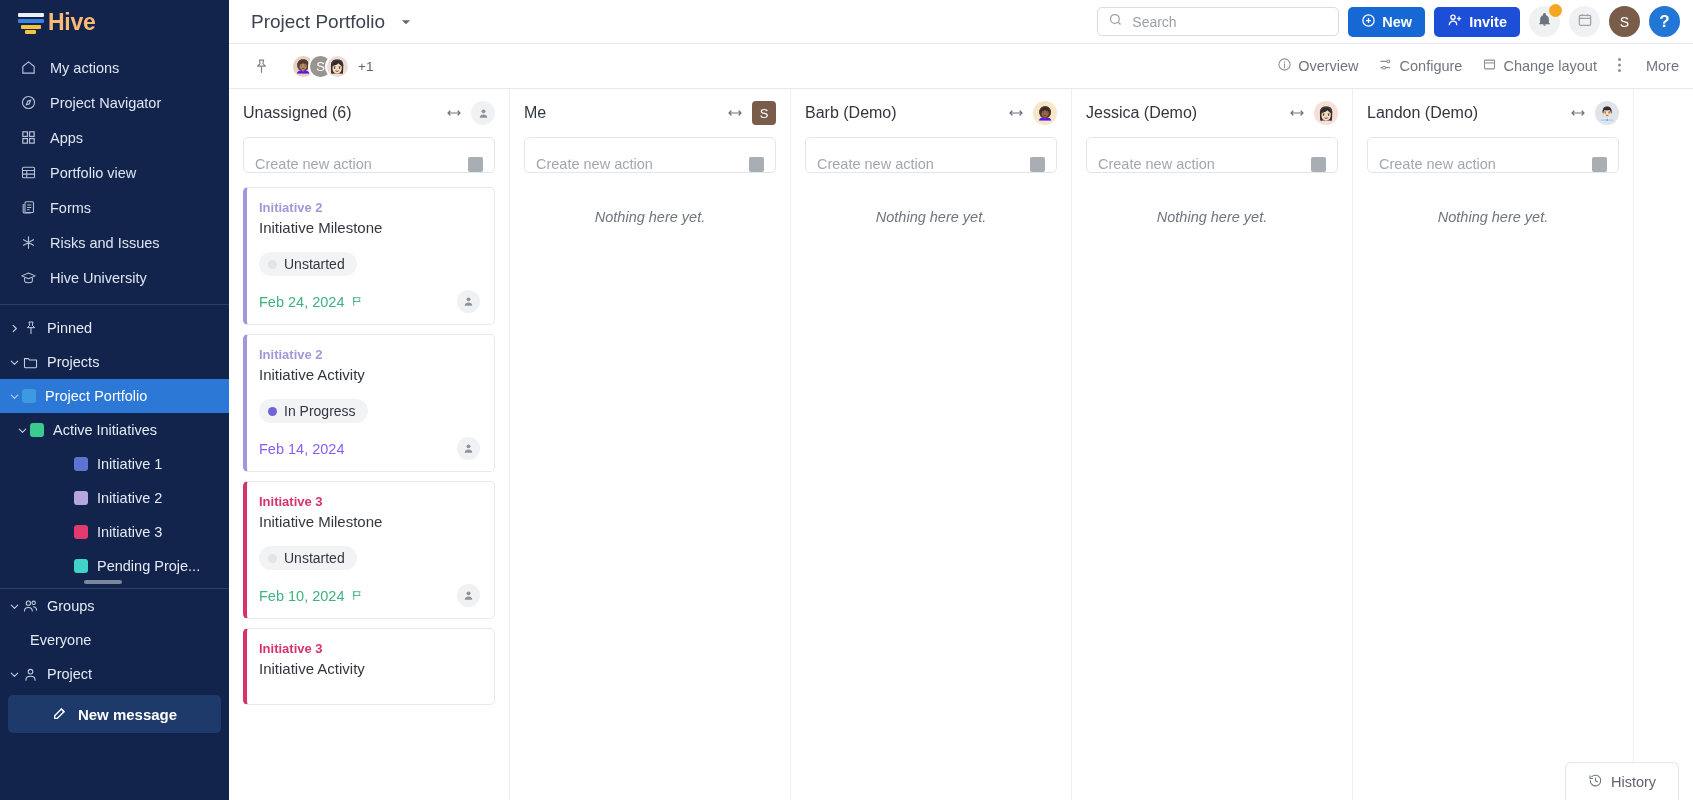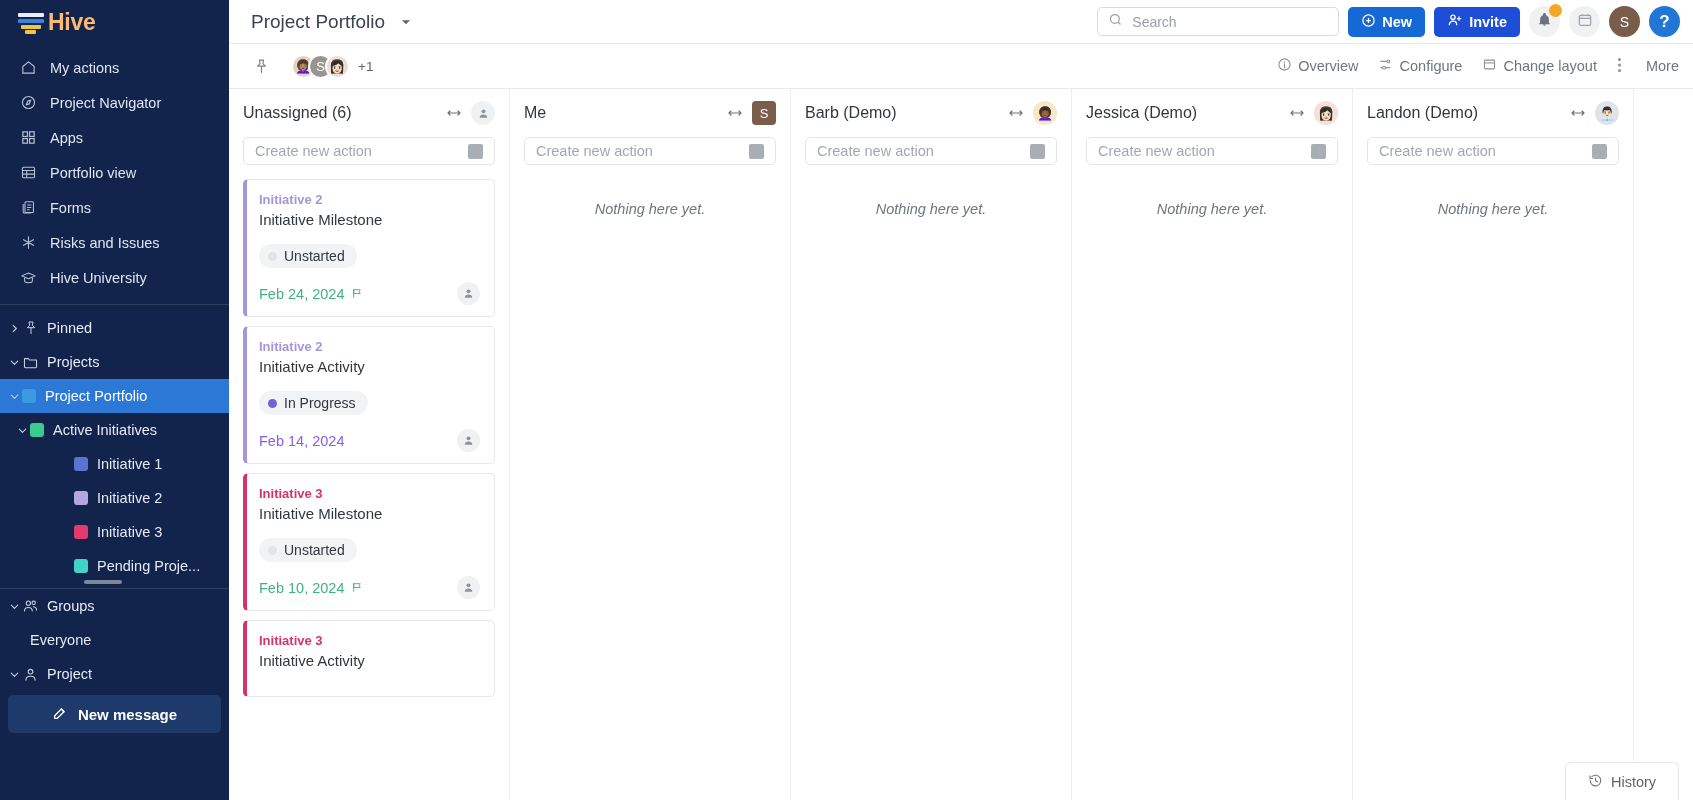--- a/index.html
+++ b/index.html
@@ -172,22 +172,22 @@
   .resize-ico { color: #6d737c; cursor: col-resize; display:flex; }
   .col-av {
     width: 24px; height: 24px; border-radius: 50%;
     display: flex; align-items: center; justify-content: center;
     font-size: 13px; overflow: hidden;
   }
   .col-av.grey { background: #f0f1f3; color: #8d939c; }
   .col-av.square { border-radius: 4px; background: #7a5c4b; color: #fff; }
 
   .create-row {
-    height: 28px; border: 1px solid #e3e5e9; border-radius: 5px;
-    display: flex; align-items: center; padding: 0 11px;
+    height: 36px; border: 1px solid #e3e5e9; border-radius: 5px;
+    display: flex; align-items: flex-end; padding: 0 11px;
     margin-bottom: 14px; background: #fff;
   }
   .create-row input {
     border: none; outline: none; flex: 1; font-size: 14.5px;
     color: #4a4f58; font-family: "Liberation Sans", sans-serif; background: transparent;
   }
   .create-row input::placeholder { color: #a2a7af; }
   .create-sq { width: 15px; height: 15px; background: #a9adb4; border-radius: 2px; cursor: pointer; }
 
   .col-body { flex: 1; overflow: hidden; }

